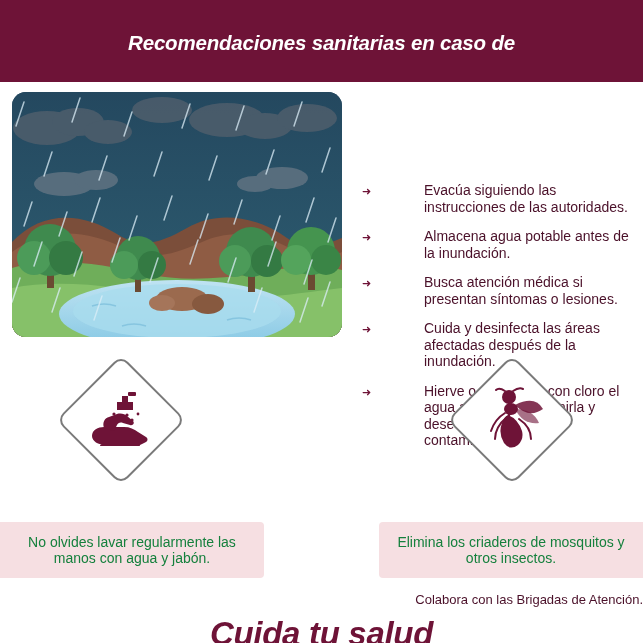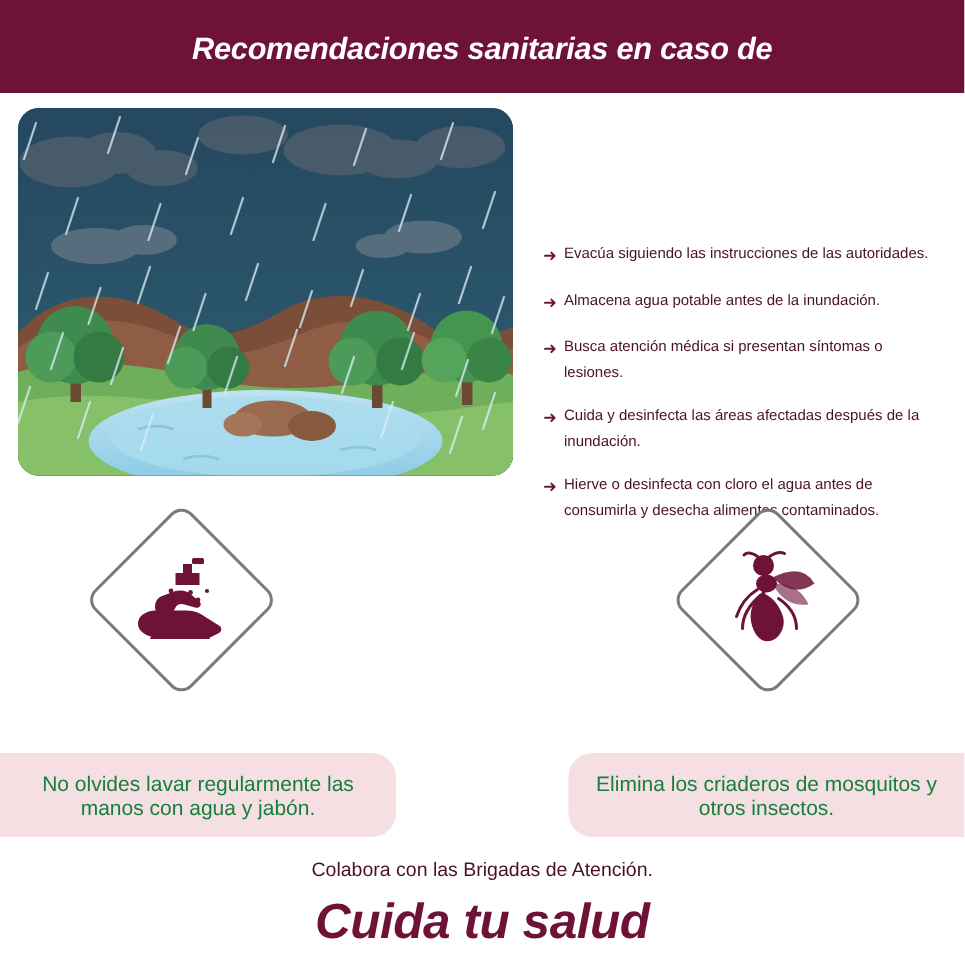--- a/index.html
+++ b/index.html
@@ -11,21 +11,21 @@
   }
   .poster {
     position: relative;
     width: 643px; height: 643px;
     background: #ffffff;
   }
 
   
   .header {
     width: 643px;
-    height: 62px;
+    height: 82px;
     background: #6e1337;
     display: flex;
     flex-direction: column;
     align-items: center;
     justify-content: center;
     padding-top: 4px;
   }
   .header-line1 {
     color: #ffffff;
     font-size: 20.5px;
@@ -80,22 +80,23 @@
   .bullet-arrow {
     flex: 0 0 auto;
     width: 14px;
     color: #6e1337;
     font-size: 11px;
     line-height: 17px;
     padding-top: 1px;
   }
   .bullet-text {
     color: #4a1029;
-    font-size: 10px;
+    font-size: 14px;
     line-height: 16.5px;
+    margin-left: 48px;
   }
 
   
   .diamond-wrap {
     position: absolute;
     width: 112px; height: 112px;
   }
   .diamond-wrap.left { left: 65px; top: 282px; }
   .diamond-wrap.right { left: 456px; top: 282px; }
   .diamond {
@@ -115,41 +116,41 @@
     align-items: center;
     justify-content: center;
   }
 
   
   .caption-box {
     position: absolute;
     width: 264px;
     height: 56px;
     background: #f6dfe2;
-    border-radius: 16px;
+    border-radius: 4px;
     display: flex;
     align-items: center;
     justify-content: center;
     text-align: center;
     padding: 0 10px;
   }
   .caption-box.left { left: 0px; top: 440px; border-top-left-radius: 0; border-bottom-left-radius: 0; }
   .caption-box.right { left: 379px; top: 440px; border-top-right-radius: 0; border-bottom-right-radius: 0; }
   .caption-text {
     color: #15803d;
     font-size: 14px;
     line-height: 16px;
   }
 
   
   .collab {
     position: absolute;
     left: 0; top: 510px;
     width: 643px;
-    text-align: center;
+    text-align: right;
     color: #4a1029;
     font-size: 13px;
   }
   .slogan {
     position: absolute;
     left: 0; top: 533px;
     width: 643px;
     text-align: center;
     color: #6e1337;
     font-size: 33px;

